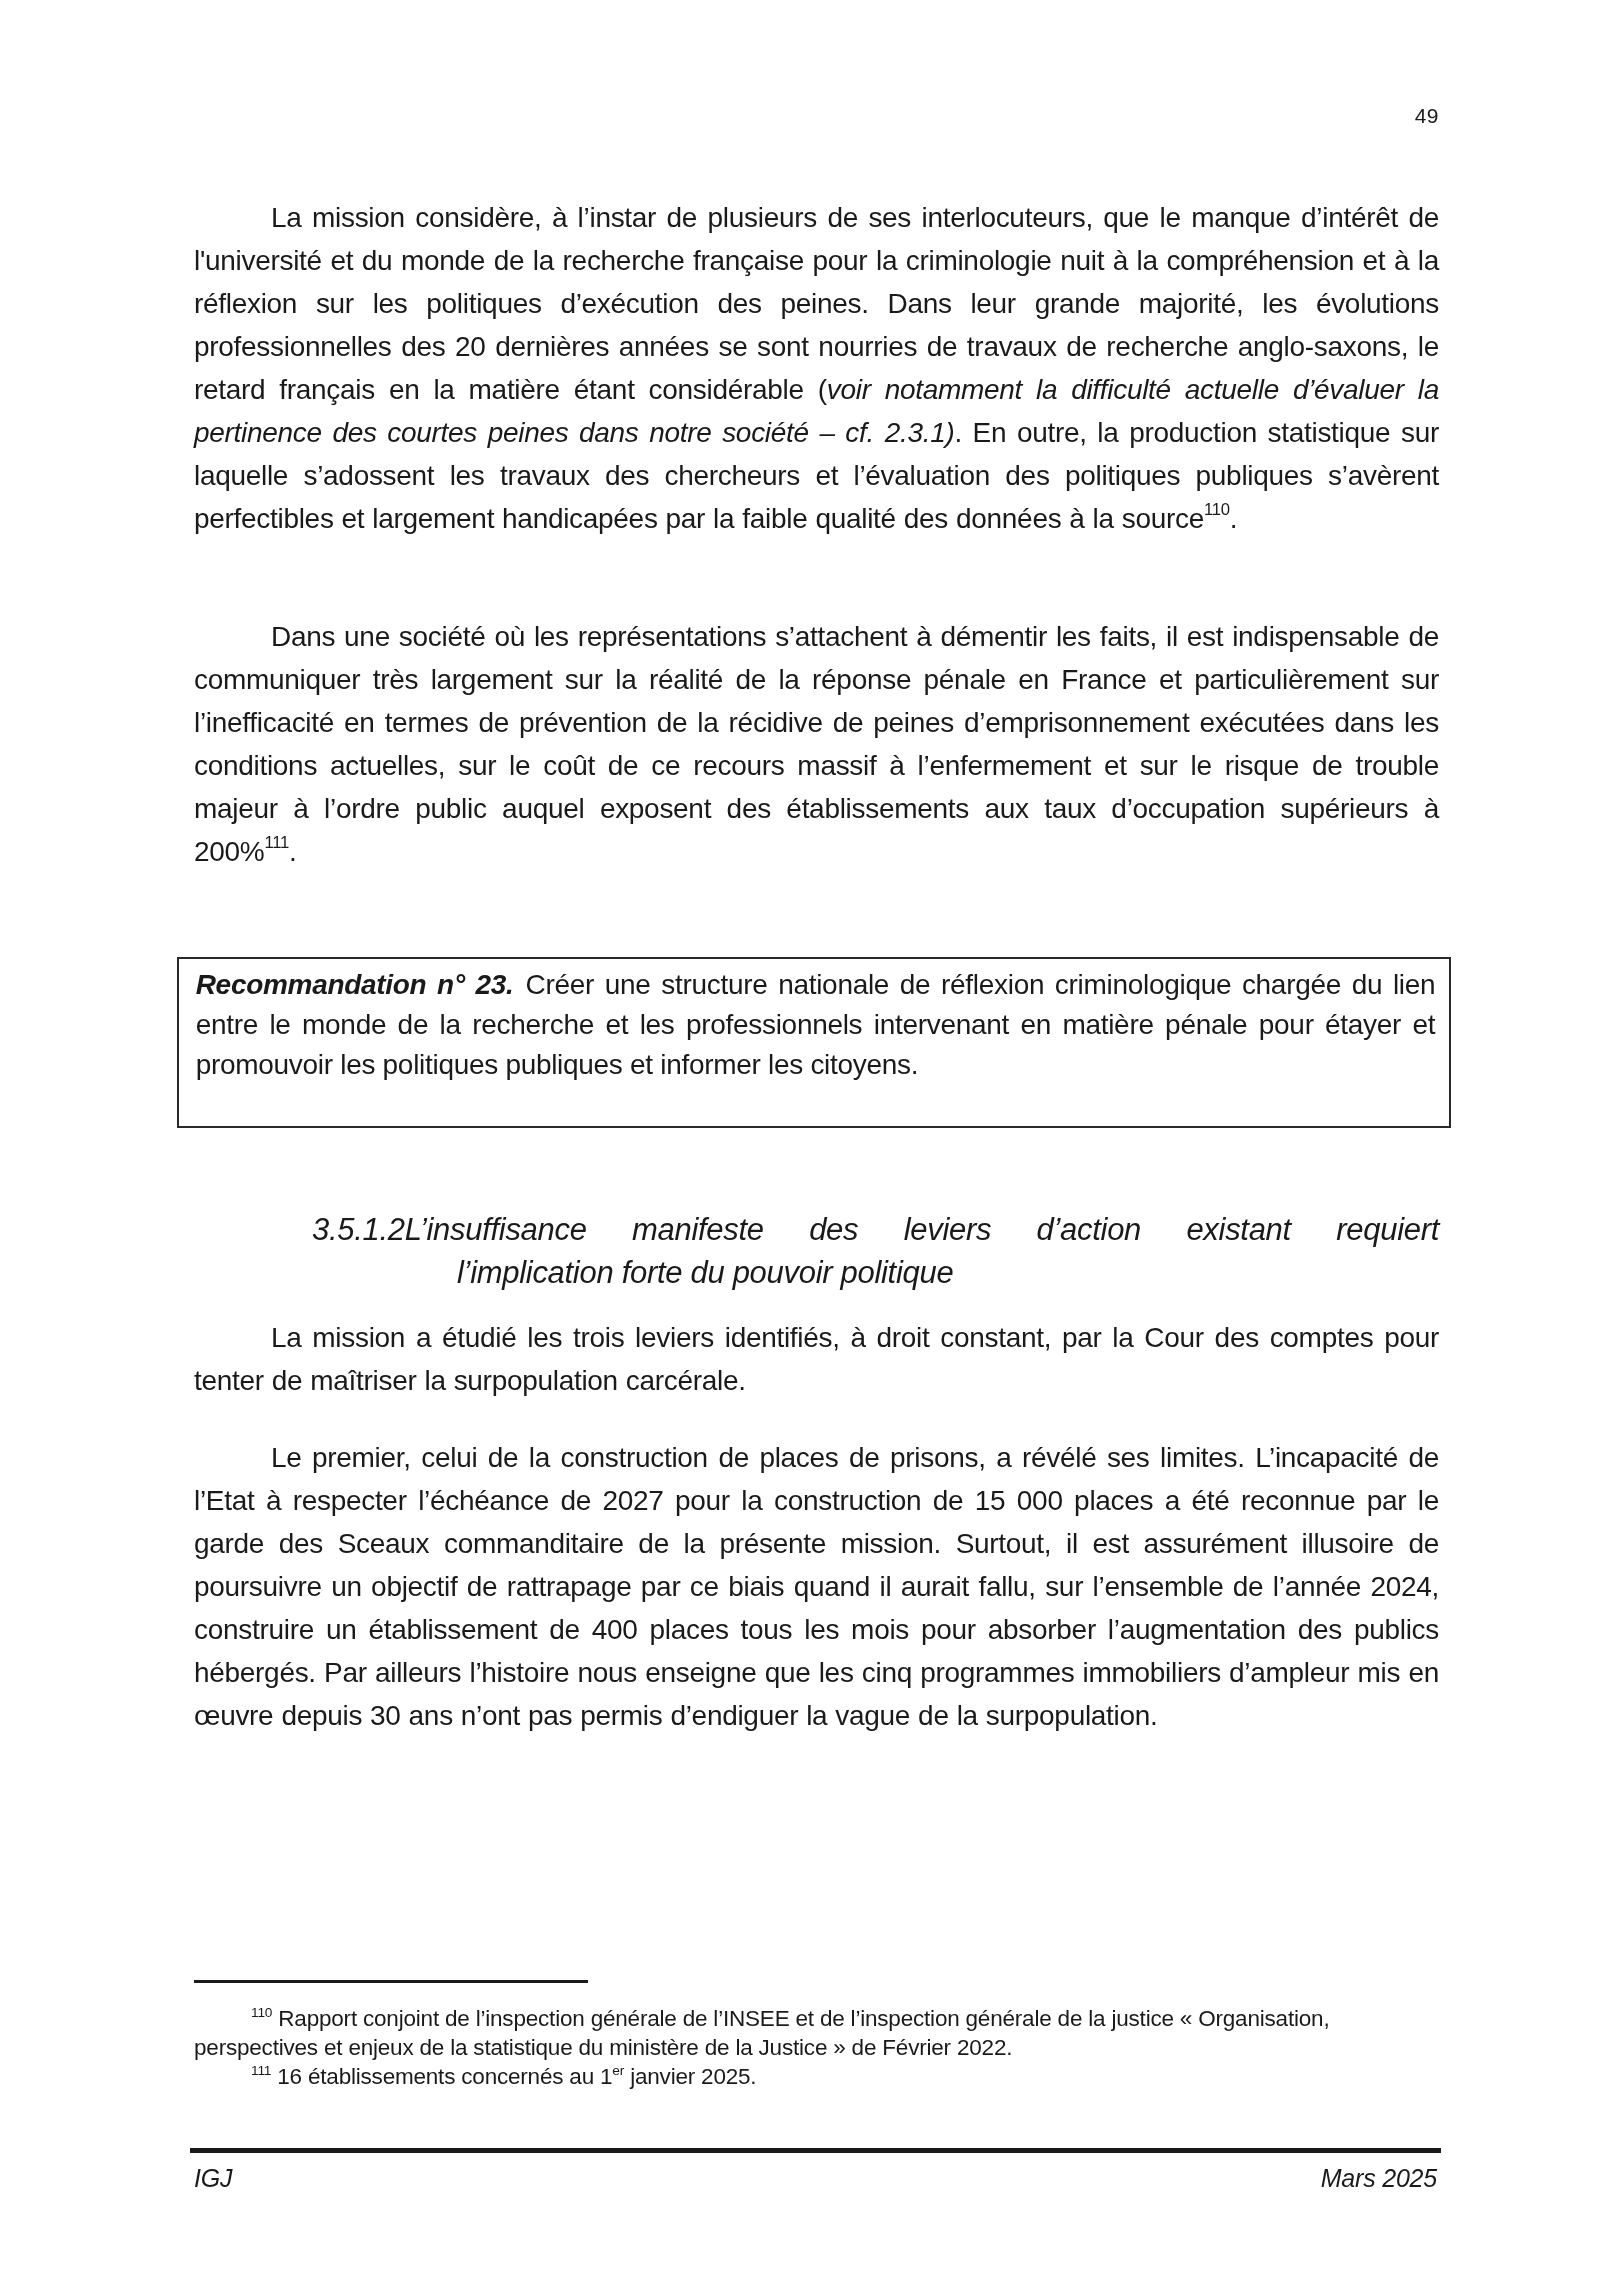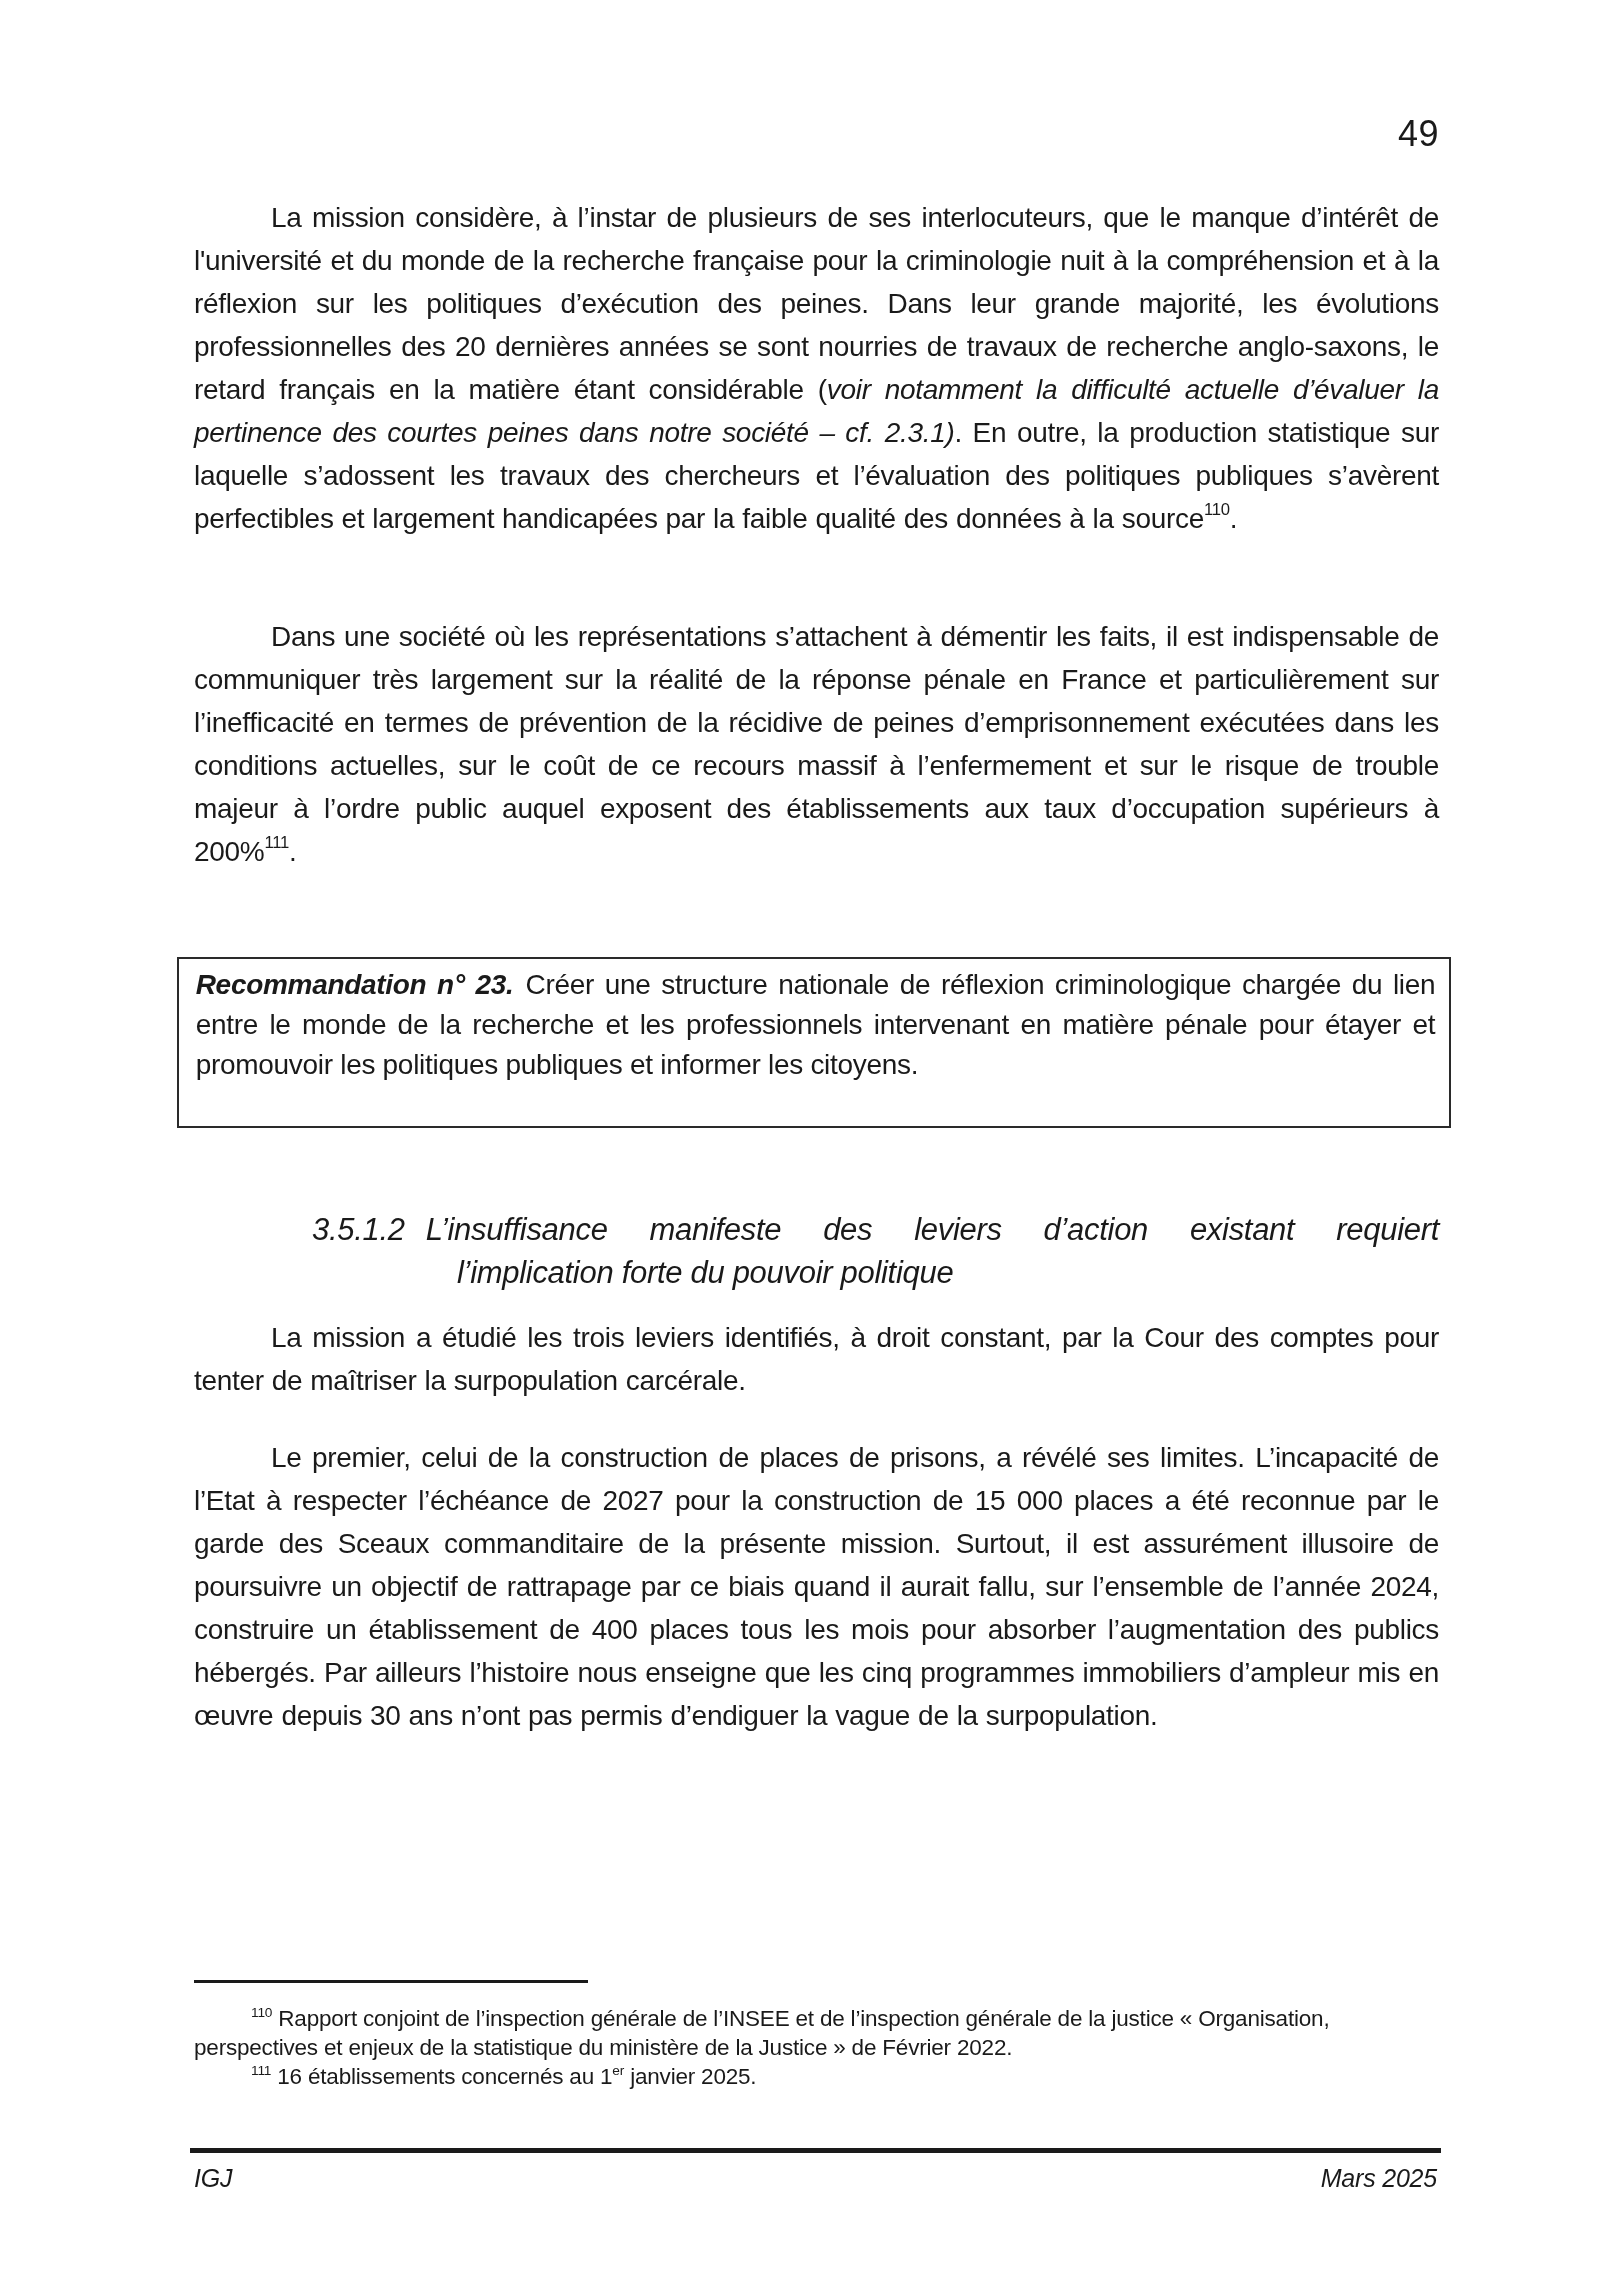--- a/index.html
+++ b/index.html
@@ -2,22 +2,22 @@
 <html><head>
 <meta charset="utf-8">
 <style>
   html, body { margin: 0; padding: 0; background: #ffffff; }
   body {
     width: 1621px; height: 2293px; position: relative; overflow: hidden;
     font-family: "Liberation Sans", "DejaVu Sans", sans-serif;
     color: #1a1a1a;
   }
   .page-number {
-    position: absolute; top: 113px; right: 182px;
-    font-size: 36px; letter-spacing: 0.5px;
+    position: absolute; top: 104px; right: 182px;
+    font-size: 21px; letter-spacing: 0.5px;
   }
   .body-text {
     position: absolute; left: 194px; width: 1245px;
     font-size: 28px; line-height: 43px;
     text-align: justify; letter-spacing: -0.3px; word-spacing: 0.5px;
   }
   .body-text p { margin: 0 0 17.6px 0; text-indent: 77px; }
   .body-text sup { font-size: 16.7px; line-height: 0; vertical-align: 12.7px; }
   .para1 { top: 196px; }
   .para2 { top: 615px; }
@@ -27,21 +27,21 @@
     padding: 5.9px 13.7px 0 16.7px;
     font-size: 28px; line-height: 40px; text-align: justify;
     letter-spacing: -0.3px;
   }
   .rec-box .rec-title { font-weight: bold; font-style: italic; margin-right: 12px; }
   .heading {
     position: absolute; left: 312px; width: 1127px; top: 1208px;
     font-size: 31px; line-height: 43px; font-style: italic;
     letter-spacing: -0.3px;
   }
-  .heading .num { margin-right: 21px; }
+  .heading .num { margin-right: 0; }
   .heading .line1 { display: block; text-align: justify; text-align-last: justify; }
   .heading .line2 { display: block; padding-left: 145px; }
   .para3 { top: 1316px; }
   .para4 { top: 1436px; }
   .fn-sep {
     position: absolute; left: 194px; top: 1980px; width: 394px; height: 2.9px;
     background: #1a1a1a;
   }
   .footnotes {
     position: absolute; left: 194px; width: 1245px; top: 2004px;

